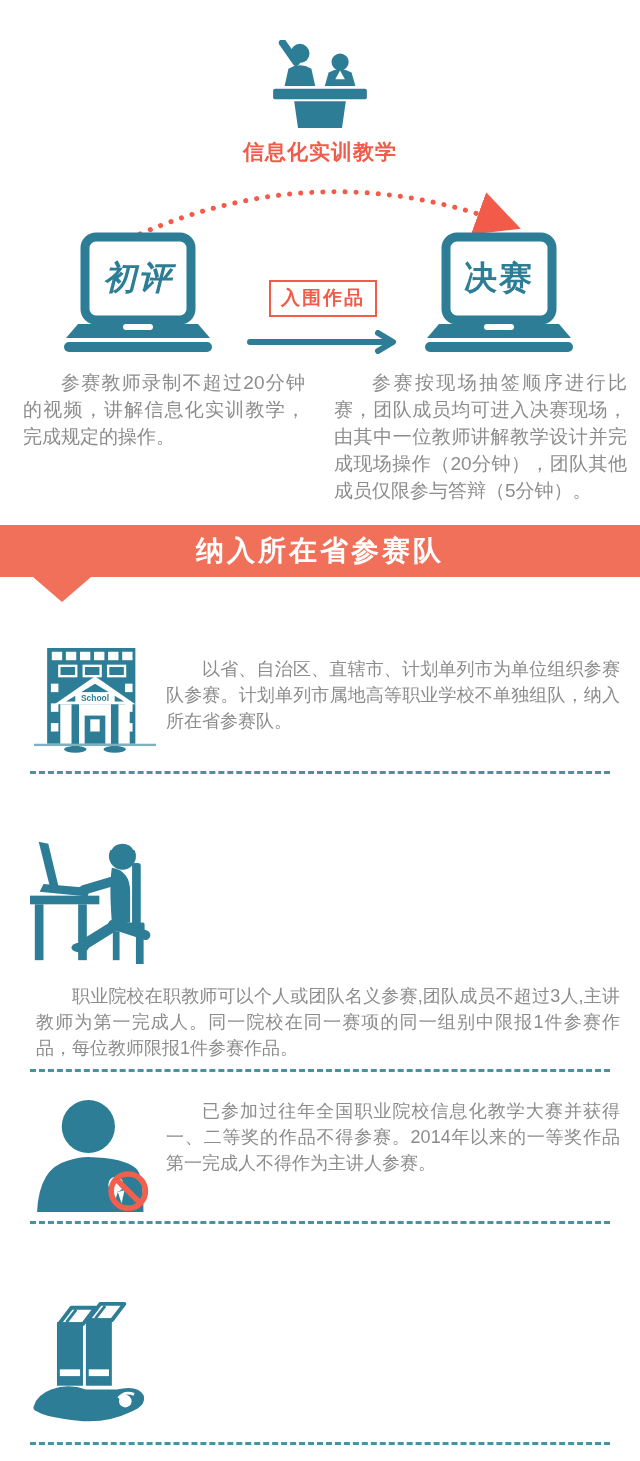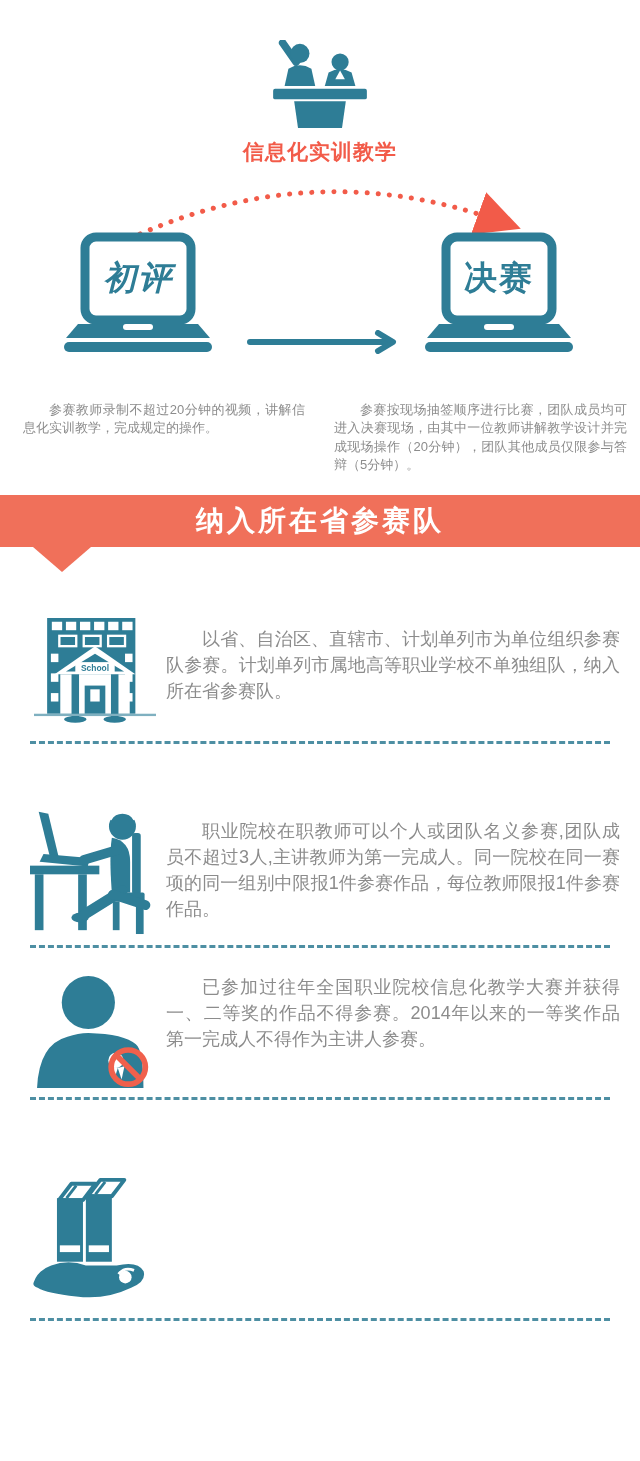--- a/index.html
+++ b/index.html
@@ -23,21 +23,21 @@
     color:#2E7D96; font-size:33px; font-weight:bold; letter-spacing:2px;
   }
   .flow-tag {
     position:absolute; left:269px; top:108px; border:2px solid #F25B49; color:#F25B49;
     font-size:19px; font-weight:bold; padding:3px 10px 4px; letter-spacing:2px; background:#fff;
   }
   .flow-arrow { position:absolute; left:247px; top:158px; }
   
   .flow-desc-row { display:flex; justify-content:space-between; padding:0 13px 0 23px; margin-top:2px; }
   .desc {
-    color:#8C8C8C; font-size:13px; line-height:1.42; text-indent:2em; text-align:justify;margin-top:31px;
+    color:#8C8C8C; font-size:19px; line-height:1.42; text-indent:2em; text-align:justify;
   }
   .desc-left { width:282px; }
   .desc-right { width:293px; }
   
   .banner {
     margin-top:20px; height:52px; background:#F0705A; color:#ffffff;
     display:flex; align-items:center; justify-content:center;
     font-size:28px; font-weight:bold; letter-spacing:3px;
   }
   .banner-pointer {
@@ -46,21 +46,21 @@
     border-top:25px solid #F0705A;
   }
   
   .section { display:flex; align-items:flex-start; padding:0 20px 0 30px; }
   .icon-box { width:130px; flex:none; display:flex; justify-content:center; }
   .section-text {
     flex:1; margin-left:6px; color:#8C8C8C; font-size:18px; line-height:1.45;
     text-indent:2em; text-align:justify;
   }
   .sec1 { margin-top:42px; } .sec1 .section-text { margin-top:12px; }
-  .sec2 { margin-top:58px; } .sec2 .section-text { margin-top:16px; }
+  .sec2 { margin-top:58px;flex-direction:column; } .sec2 .section-text { margin-top:16px; }
   .sec3 { margin-top:26px; } .sec3 .section-text { margin-top:0; }
   .sec4 { margin-top:74px; } .sec4 .section-text { margin-top:2px; }
   .dash { height:0; border-top:3px dashed #4E8FA3; margin:0 30px; }
   .dash1 { margin-top:12px; } .dash2 { margin-top:8px; }
   .dash3 { margin-top:9px; }  .dash4 { margin-top:9px; }
 </style>
 </head>
 <body>
 
 <div class="page">
@@ -105,20 +105,21 @@
     <div class="laptop laptop-right">
       <svg viewBox="0 0 152 132" width="152" height="132">
         <rect x="23" y="5" width="106" height="83" rx="11" fill="#ffffff" stroke="#2E7D96" stroke-width="9"></rect>
         <path d="M16,92 L136,92 L148,106 L4,106 Z" fill="#2E7D96"></path>
         <rect x="61" y="92" width="30" height="6" rx="3" fill="#ffffff"></rect>
         <rect x="2" y="110" width="148" height="10" rx="5" fill="#2E7D96"></rect>
       </svg>
       <div class="laptop-label">决赛</div>
     </div>
 
+    <div class="flow-tag">入围作品</div>
 
     <svg class="flow-arrow" width="152" height="24" viewBox="0 0 152 24">
       <line x1="3" y1="12" x2="140" y2="12" stroke="#2E7D96" stroke-width="6" stroke-linecap="round"></line>
       <path d="M131,3 L146,12 L131,21" fill="none" stroke="#2E7D96" stroke-width="6" stroke-linecap="round" stroke-linejoin="round"></path>
     </svg>
   </div>
 
   <div class="flow-desc-row">
     <div class="desc desc-left">参赛教师录制不超过20分钟的视频，讲解信息化实训教学，完成规定的操作。</div>
     <div class="desc desc-right">参赛按现场抽签顺序进行比赛，团队成员均可进入决赛现场，由其中一位教师讲解教学设计并完成现场操作（20分钟），团队其他成员仅限参与答辩（5分钟）。</div>

